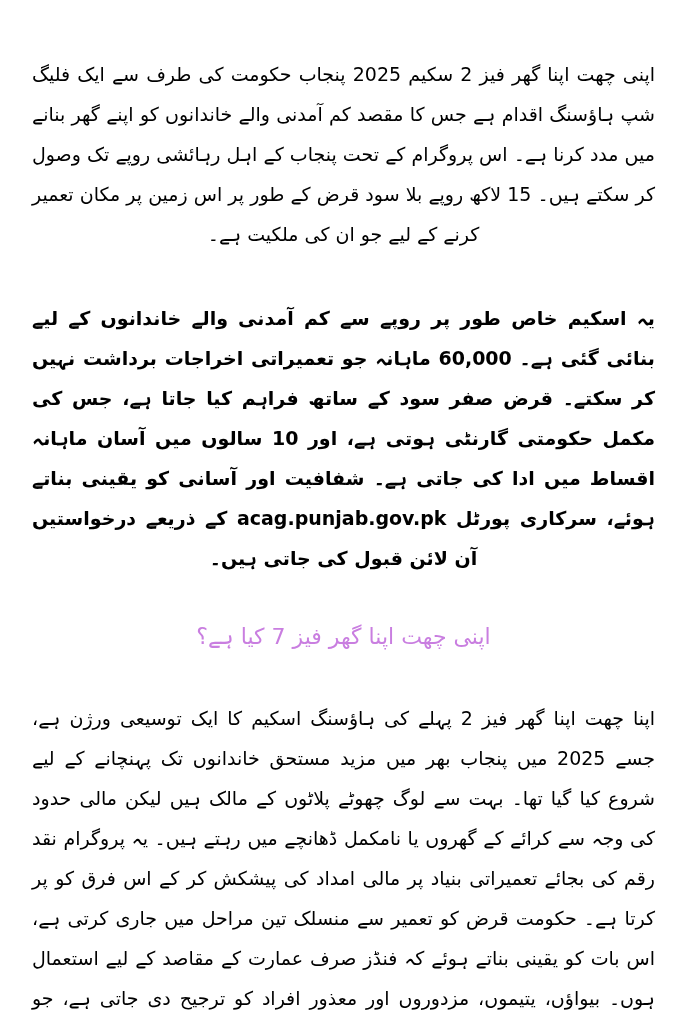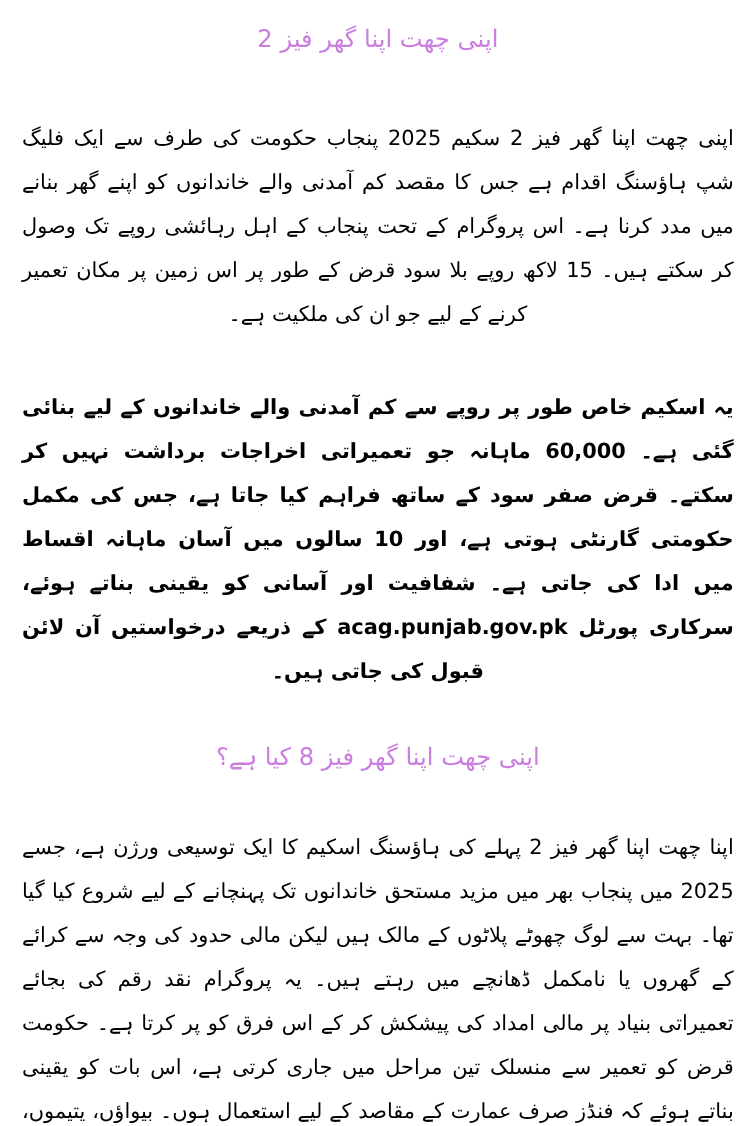--- a/index.html
+++ b/index.html
@@ -17,31 +17,30 @@
     margin: 0;
     line-height: 30px;
   }
   .h1 { padding-top: 22px; }
   .h2 { padding-top: 0; }
   .para {
     font-size: 19px;
     line-height: 40px;
     text-align: justify;
     text-align-last: center;
-    margin: 4px;
+    margin: 16px;
   }
   .p1 { margin-top: 54px; }
   .p2 { margin-top: 44px; font-weight: bold; }
   .h2wrap { margin-top: 44px; }
   .p3 { margin-top: 46px; }
 </style>
 </head>
 <body>
 
 <div class="page">
-  <h1 class="heading h1">اپنی چھت اپنا گھر فیز 2</h1>
   <p class="para p1">اپنی چھت اپنا گھر فیز 2 سکیم 2025 پنجاب حکومت کی طرف سے ایک فلیگ شپ ہاؤسنگ اقدام ہے جس کا مقصد کم آمدنی والے خاندانوں کو اپنے گھر بنانے میں مدد کرنا ہے۔ اس پروگرام کے تحت پنجاب کے اہل رہائشی روپے تک وصول کر سکتے ہیں۔ 15 لاکھ روپے بلا سود قرض کے طور پر اس زمین پر مکان تعمیر کرنے کے لیے جو ان کی ملکیت ہے۔</p>
   <p class="para p2">یہ اسکیم خاص طور پر روپے سے کم آمدنی والے خاندانوں کے لیے بنائی گئی ہے۔ 60,000 ماہانہ جو تعمیراتی اخراجات برداشت نہیں کر سکتے۔ قرض صفر سود کے ساتھ فراہم کیا جاتا ہے، جس کی مکمل حکومتی گارنٹی ہوتی ہے، اور 10 سالوں میں آسان ماہانہ اقساط میں ادا کی جاتی ہے۔ شفافیت اور آسانی کو یقینی بناتے ہوئے، سرکاری پورٹل acag.punjab.gov.pk کے ذریعے درخواستیں آن لائن قبول کی جاتی ہیں۔</p>
   <div class="h2wrap">
-    <h2 class="heading h2">اپنی چھت اپنا گھر فیز 8 کیا ہے؟</h2>
+    <h2 class="heading h2">اپنی چھت اپنا گھر فیز 7 کیا ہے؟</h2>
   </div>
   <p class="para p3">اپنا چھت اپنا گھر فیز 2 پہلے کی ہاؤسنگ اسکیم کا ایک توسیعی ورژن ہے، جسے 2025 میں پنجاب بھر میں مزید مستحق خاندانوں تک پہنچانے کے لیے شروع کیا گیا تھا۔ بہت سے لوگ چھوٹے پلاٹوں کے مالک ہیں لیکن مالی حدود کی وجہ سے کرائے کے گھروں یا نامکمل ڈھانچے میں رہتے ہیں۔ یہ پروگرام نقد رقم کی بجائے تعمیراتی بنیاد پر مالی امداد کی پیشکش کر کے اس فرق کو پر کرتا ہے۔ حکومت قرض کو تعمیر سے منسلک تین مراحل میں جاری کرتی ہے، اس بات کو یقینی بناتے ہوئے کہ فنڈز صرف عمارت کے مقاصد کے لیے استعمال ہوں۔ بیواؤں، یتیموں، مزدوروں اور معذور افراد کو ترجیح دی جاتی ہے، جو اسے پنجاب میں سب سے زیادہ شامل ہاؤسنگ سکیموں میں سے ایک بناتی ہے۔</p>
 </div>
 
 </body></html>

